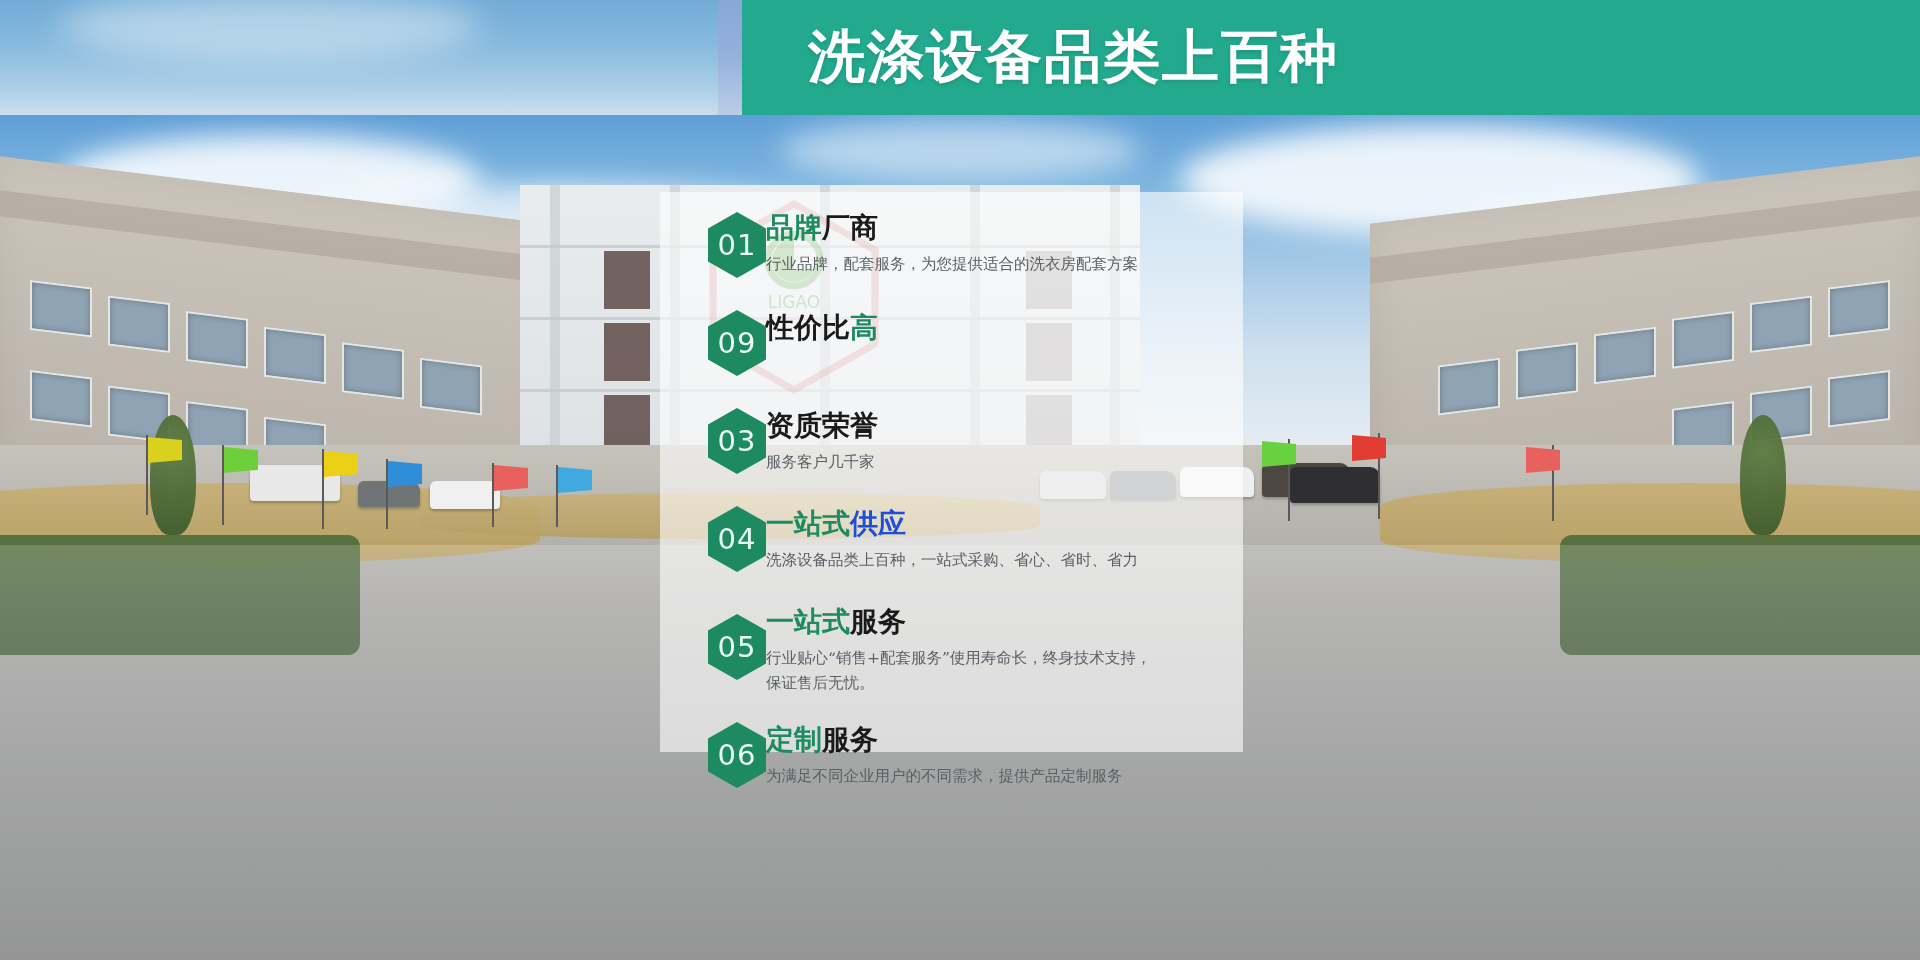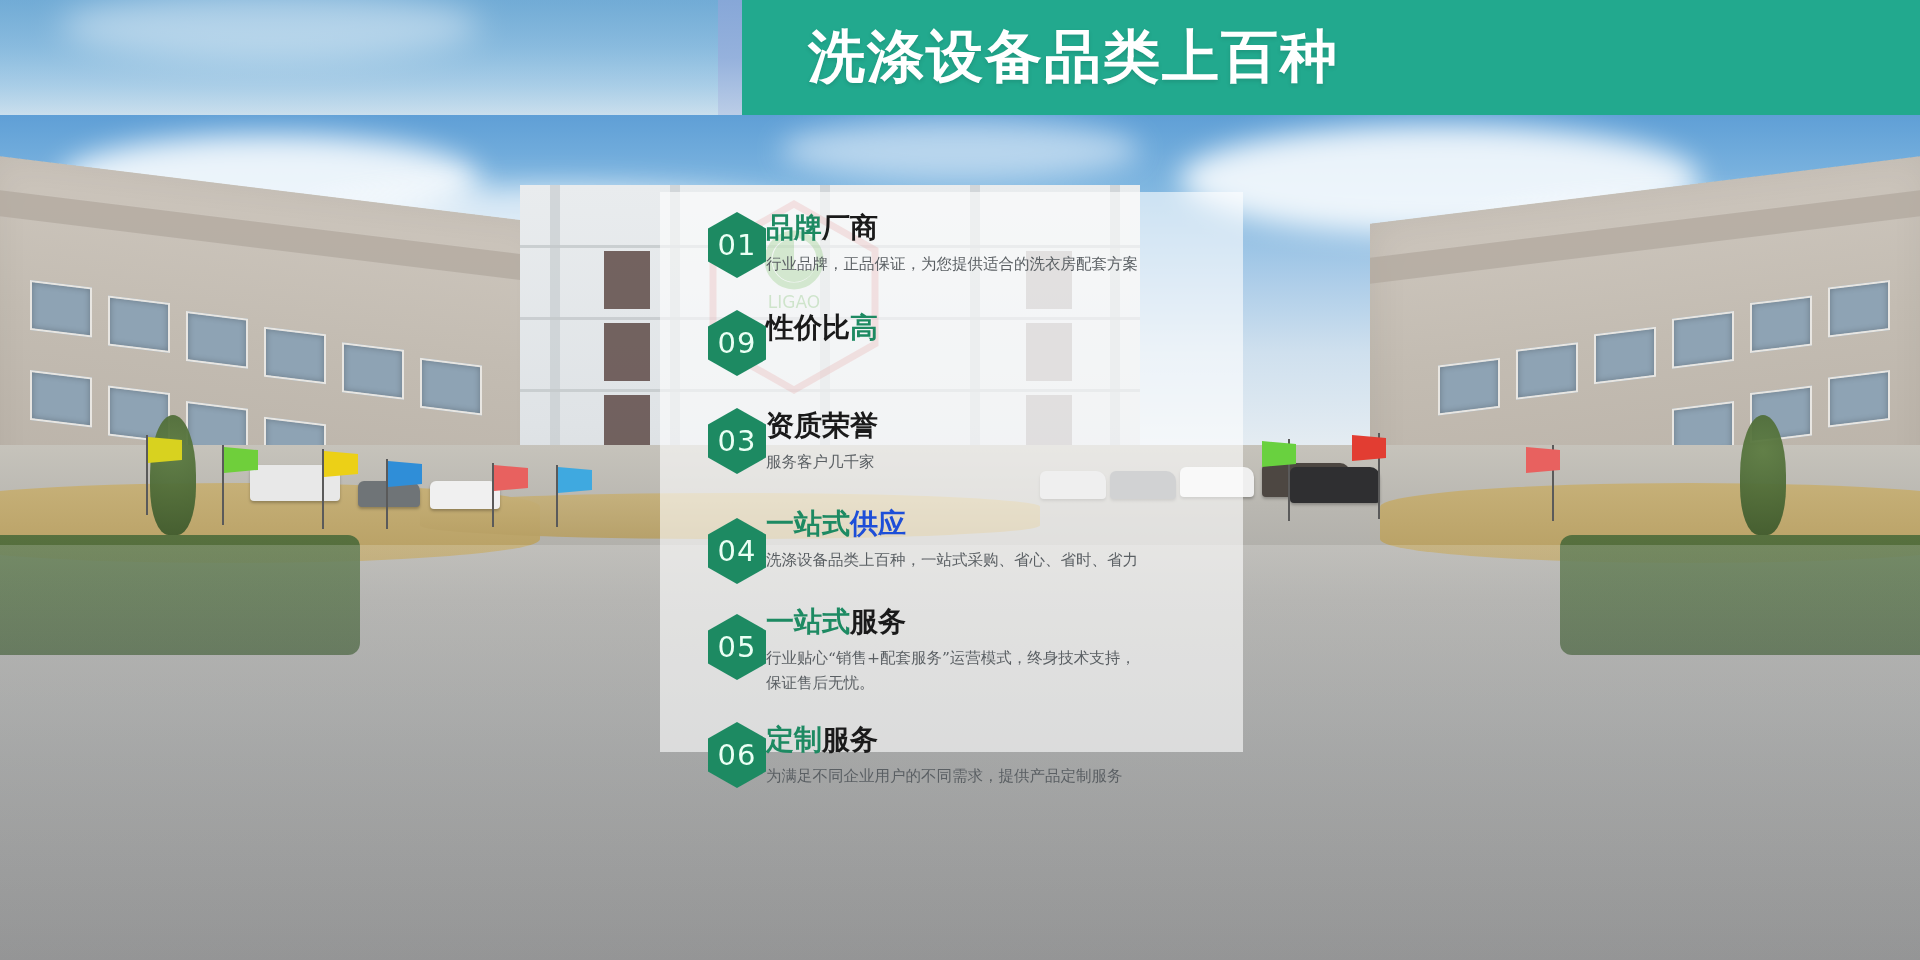--- a/index.html
+++ b/index.html
@@ -92,21 +92,21 @@
 
   .r1{height:94px;}
   .r2{height:92px;}
   .r3{height:92px;}
   .r4{height:92px;}
   .r5{height:112px;}
   .r6{height:92px;}
   .r1 .hexwrap{top:6px;}
   .r2 .hexwrap{top:4px;}
   .r3 .hexwrap{top:4px;}
-  .r4 .hexwrap{top:16px;}
+  .r4 .hexwrap{top:4px;}
   .r5 .hexwrap{top:14px;}
   .r6 .hexwrap{top:4px;}
 </style>
 </head>
 <body>
 
 <div class="stage">
 
   <div class="photo">
     <div class="sky"></div>
@@ -235,21 +235,21 @@
       <div class="row r1">
         <div class="hexwrap">
           <div class="hex" style="background: rgb(29, 138, 98);">
               <span class="hexnum">01</span>
             </div>
         </div>
         <div class="rowtxt">
           <div class="rowtitle">
             <span class="tg" style="color: rgb(29, 138, 98);">品牌</span><span class="td" style="color: rgb(26, 26, 26);">厂商</span>
           </div>
-          <div class="rowdesc" style="color: rgb(90, 95, 99);">行业品牌，正品保证，为您提供适合的洗衣房配套方案</div>
+          <div class="rowdesc" style="color: rgb(90, 95, 99);">行业品牌，配套服务，为您提供适合的洗衣房配套方案</div>
         </div>
       </div>
 
       <div class="row r2">
         <div class="hexwrap">
           <div class="hex" style="background: rgb(29, 138, 98);">
               <span class="hexnum">09</span>
             </div>
         </div>
         <div class="rowtxt">
@@ -290,21 +290,21 @@
       <div class="row r5">
         <div class="hexwrap">
           <div class="hex" style="background: rgb(29, 138, 98);">
               <span class="hexnum">05</span>
             </div>
         </div>
         <div class="rowtxt">
           <div class="rowtitle">
             <span class="tg" style="color: rgb(29, 138, 98);">一站式</span><span class="td" style="color: rgb(26, 26, 26);">服务</span>
           </div>
-          <div class="rowdesc" style="color: rgb(90, 95, 99);">行业贴心“销售+配套服务”运营模式，终身技术支持，
+          <div class="rowdesc" style="color: rgb(90, 95, 99);">行业贴心“销售+配套服务”使用寿命长，终身技术支持，
 保证售后无忧。</div>
         </div>
       </div>
 
       <div class="row r6">
         <div class="hexwrap">
           <div class="hex" style="background: rgb(29, 138, 98);">
               <span class="hexnum">06</span>
             </div>
         </div>

